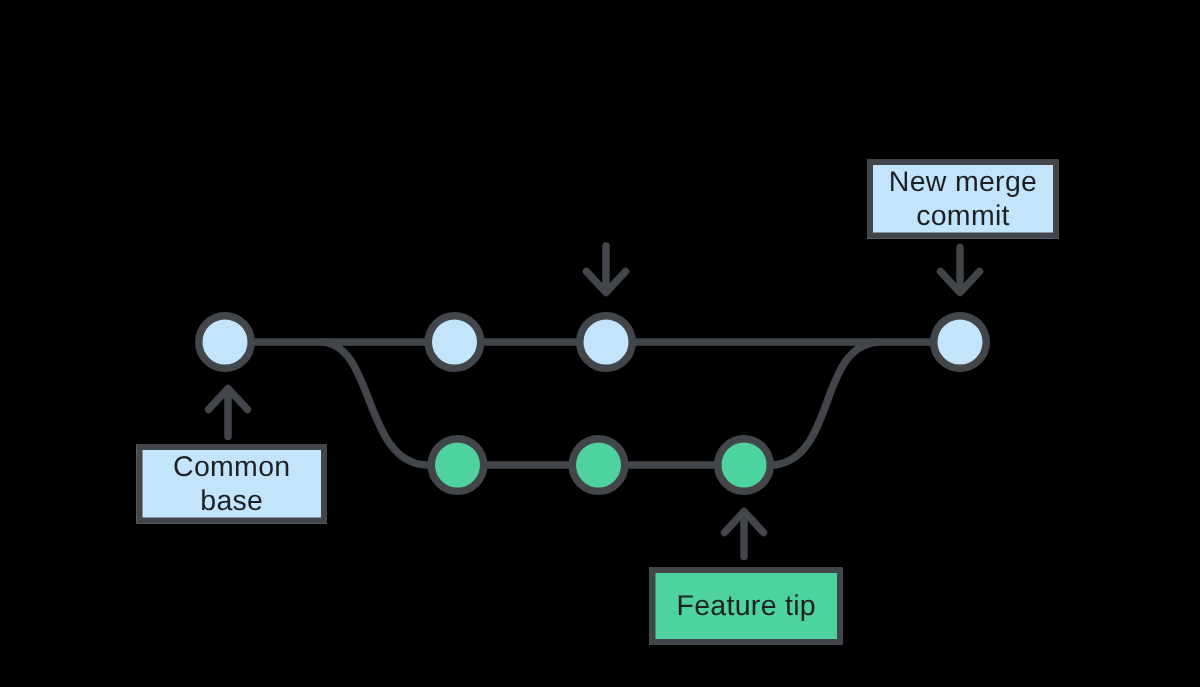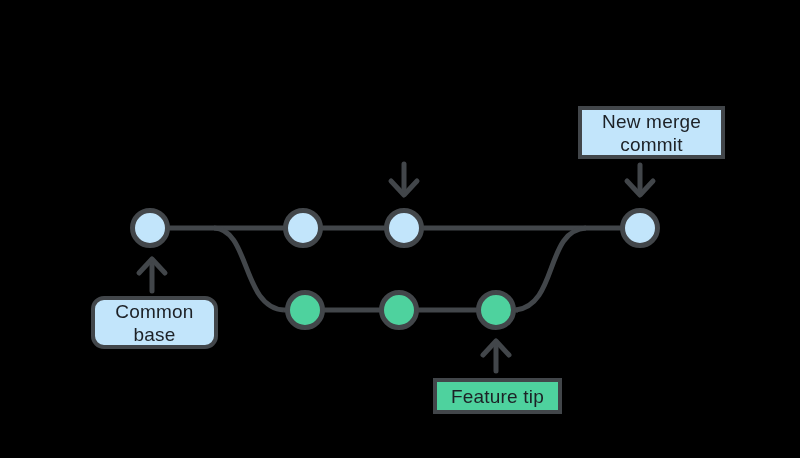--- a/index.html
+++ b/index.html
@@ -47,23 +47,23 @@
     font-size: 19px;
     line-height: 23px;
     font-weight: 500;
     color: var(--label-text, #1d2126);
     letter-spacing: 0.2px;
   }
   .label-box.blue  { background: var(--commit-blue, #c2e5fb); }
   .label-box.green { background: var(--commit-green, #4ed29e); }
 
   #box-main-tip    { left: 344px; top: 107px; width: 124px; height: 50px; }
-  #box-new-merge   { left: 578px; top: 106px; width: 147px; height: 53px; }
-  #box-common-base { left:  91px; top: 296px; width: 127px; height: 53px; border-radius: 13px; }
-  #box-feature-tip { left: 433px; top: 378px; width: 129px; height: 36px; }
+  #box-new-merge   { left: 578px; top: 106px; width: 128px; height: 53px; }
+  #box-common-base { left:  91px; top: 296px; width: 127px; height: 53px; }
+  #box-feature-tip { left: 433px; top: 378px; width: 129px; height: 52px; }
 </style>
 </head>
 <body>
 
 <div class="canvas">
 
   <svg width="800" height="458" viewBox="0 0 800 458">
 
     <path class="graph-line" d="M150 228 H640"></path>
     <path class="graph-line" d="M214 228 C250 229 242 308 284 310"></path>

